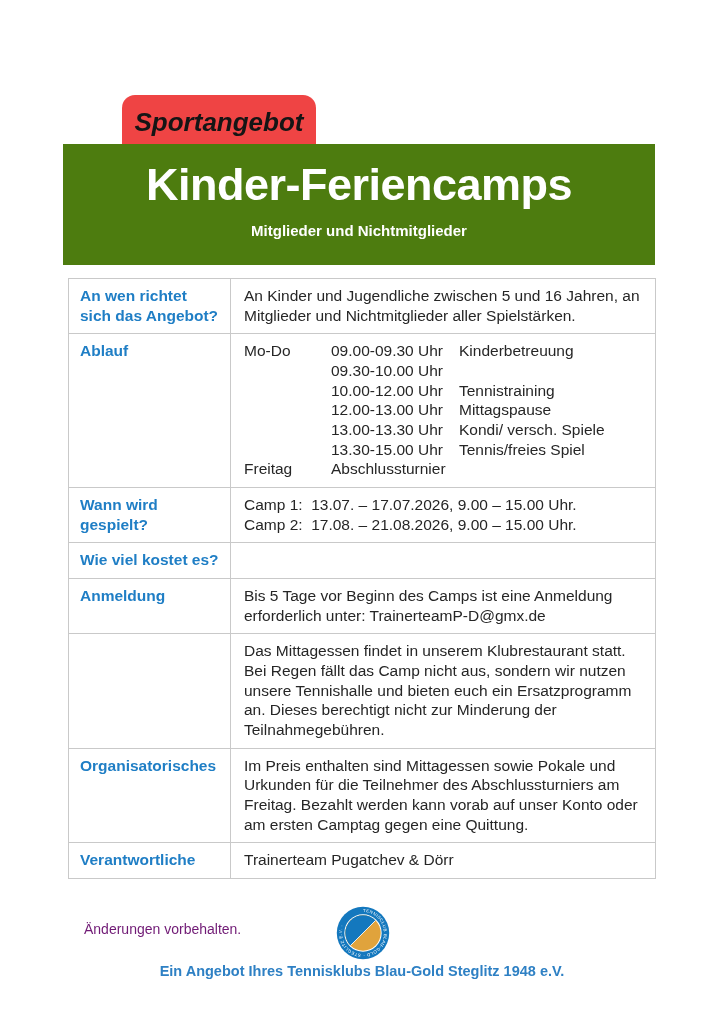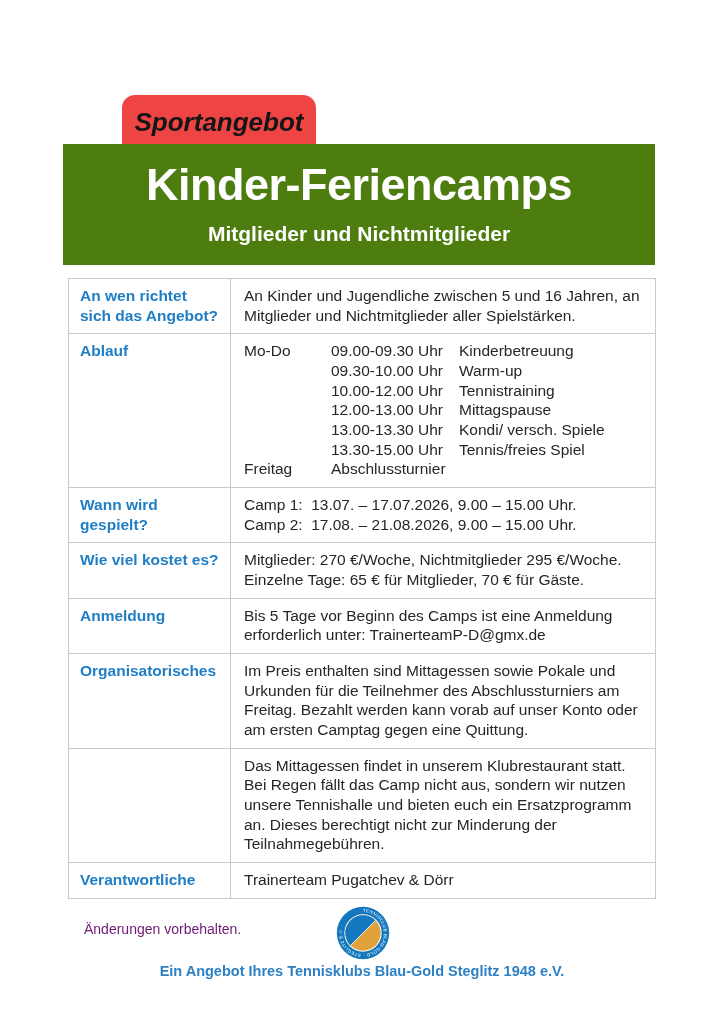--- a/index.html
+++ b/index.html
@@ -21,21 +21,21 @@
   }
   
   .banner {
     position:absolute; left:63px; top:144px; width:592px; height:121px;
     background:#4d7c0f; z-index:2; text-align:center; color:#ffffff;
   }
   .banner-title {
     font-size:45px; font-weight:bold; letter-spacing:-0.5px; margin-top:15px;
   }
   .banner-subtitle {
-    font-size:21px; font-weight:bold; margin-top:11px;
+    font-size:15px; font-weight:bold; margin-top:11px;
   }
   
   .info-table {
     position:absolute; left:68px; top:278px; width:588px;
     border:1px solid #C9C9C9; font-size:15.5px; line-height:1.27;
     color:#262626;
   }
   .row { display:flex; border-bottom:1px solid #C9C9C9; }
   .row:last-child { border-bottom:none; }
   .cell-label {
@@ -87,21 +87,20 @@
       <div class="cell-label">Ablauf</div>
       <div class="cell-value">
         <div class="sched-line">
           <span class="sched-day">Mo-Do</span>
           <span class="sched-time">09.00-09.30 Uhr</span>
           <span class="sched-act">Kinderbetreuung</span>
         </div>
         <div class="sched-line">
           <span class="sched-day"></span>
           <span class="sched-time">09.30-10.00 Uhr</span>
-          <span class="sched-act">Warm-up</span>
         </div>
         <div class="sched-line">
           <span class="sched-day"></span>
           <span class="sched-time">10.00-12.00 Uhr</span>
           <span class="sched-act">Tennistraining</span>
         </div>
         <div class="sched-line">
           <span class="sched-day"></span>
           <span class="sched-time">12.00-13.00 Uhr</span>
           <span class="sched-act">Mittagspause</span>
@@ -128,36 +127,35 @@
       <div class="cell-label">Wann wird
 gespielt?</div>
       <div class="cell-value">
         <div class="camp-line">Camp 1:  13.07. – 17.07.2026, 9.00 – 15.00 Uhr.</div>
         <div class="camp-line">Camp 2:  17.08. – 21.08.2026, 9.00 – 15.00 Uhr.</div>
       </div>
     </div>
 
     <div class="row">
       <div class="cell-label">Wie viel kostet es?</div>
-      <div class="cell-value">Mitglieder: 270 €/Woche, Nichtmitglieder 295 €/Woche. Einzelne Tage: 65 € für Mitglieder, 70 € für Gäste.</div>
     </div>
 
     <div class="row">
       <div class="cell-label">Anmeldung</div>
       <div class="cell-value">Bis 5 Tage vor Beginn des Camps ist eine Anmeldung erforderlich unter: TrainerteamP-D@gmx.de</div>
     </div>
 
     <div class="row">
-      <div class="cell-label">Organisatorisches</div>
-      <div class="cell-value">Im Preis enthalten sind Mittagessen sowie Pokale und Urkunden für die Teilnehmer des Abschlussturniers am Freitag. Bezahlt werden kann vorab auf unser Konto oder am ersten Camptag gegen eine Quittung.</div>
+      <div class="cell-label"></div>
+      <div class="cell-value">Das Mittagessen findet in unserem Klubrestaurant statt. Bei Regen fällt das Camp nicht aus, sondern wir nutzen unsere Tennishalle und bieten euch ein Ersatzprogramm an. Dieses berechtigt nicht zur Minderung der Teilnahmegebühren.</div>
     </div>
 
     <div class="row">
-      <div class="cell-label"></div>
-      <div class="cell-value">Das Mittagessen findet in unserem Klubrestaurant statt. Bei Regen fällt das Camp nicht aus, sondern wir nutzen unsere Tennishalle und bieten euch ein Ersatzprogramm an. Dieses berechtigt nicht zur Minderung der Teilnahmegebühren.</div>
+      <div class="cell-label">Organisatorisches</div>
+      <div class="cell-value">Im Preis enthalten sind Mittagessen sowie Pokale und Urkunden für die Teilnehmer des Abschlussturniers am Freitag. Bezahlt werden kann vorab auf unser Konto oder am ersten Camptag gegen eine Quittung.</div>
     </div>
 
     <div class="row">
       <div class="cell-label">Verantwortliche</div>
       <div class="cell-value">Trainerteam Pugatchev &amp; Dörr</div>
     </div>
 
   </div>
 
   <div class="footer-note">Änderungen vorbehalten.</div>

